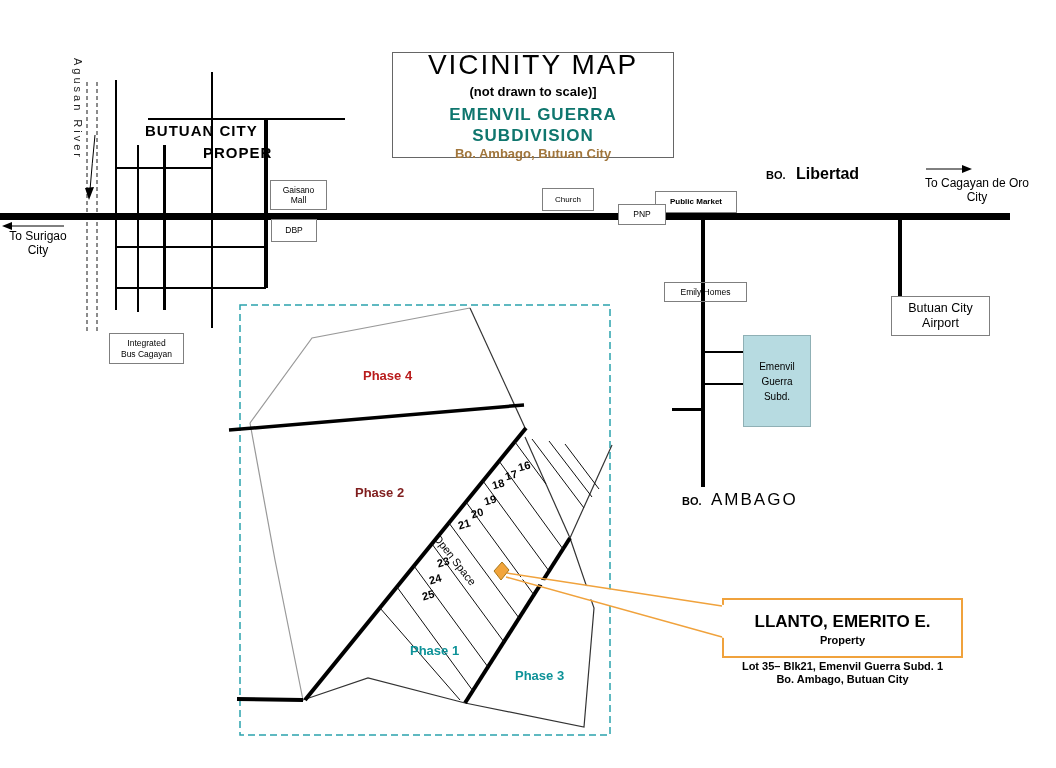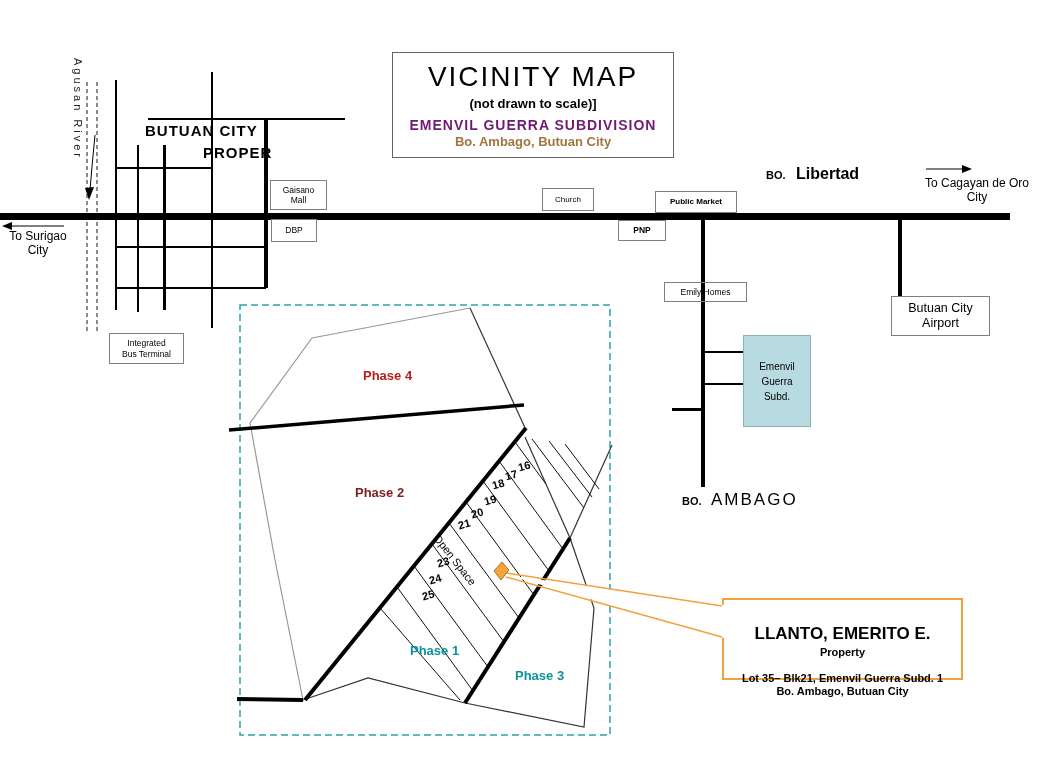--- a/index.html
+++ b/index.html
@@ -96,21 +96,21 @@
       <line x1="380" y1="608" x2="460" y2="700"></line>
       <line x1="532" y1="439" x2="584" y2="508"></line>
       <line x1="549" y1="441" x2="592" y2="497"></line>
       <line x1="565" y1="444" x2="599" y2="489"></line>
     </g>
   </svg>
 
   <div class="bx" style="left:392px;top:52px;width:280px;height:104px;border-color:#666;">
     <div style="font-size:28px;font-weight:normal;letter-spacing:2px;">VICINITY MAP</div>
     <div style="font-size:13px;margin-top:2px;font-weight:bold;">(not drawn to scale)]</div>
-    <div style="font-size:14px;font-weight:bold;color:#701a75;margin-top:6px;letter-spacing:1px;">EMENVIL GUERRA SUBDIVISION</div>
+    <div style="font-size:17px;font-weight:bold;color:#0f766e;margin-top:6px;letter-spacing:1px;">EMENVIL GUERRA SUBDIVISION</div>
     <div style="font-size:13px;font-weight:bold;color:#a1763c;">Bo. Ambago, Butuan City</div>
   </div>
 
   <div class="lbl vert" style="left:72px;top:58px;height:130px;">Agusan River</div>
   <div class="lbl" style="left:145px;top:122px;font-size:15px;font-weight:bold;letter-spacing:1px;">BUTUAN CITY</div>
   <div class="lbl" style="left:203px;top:144px;font-size:15px;font-weight:bold;letter-spacing:1px;">PROPER</div>
   <div class="lbl" style="left:0px;top:229px;width:76px;text-align:center;font-size:12px;white-space:normal;">
     <div>To Surigao</div>
     <div>City</div>
   </div>
@@ -133,58 +133,58 @@
   </div>
   <div class="bx" style="left:271px;top:219px;width:44px;height:21px;font-size:8.5px;">
     <div>DBP</div>
   </div>
   <div class="bx" style="left:542px;top:188px;width:50px;height:21px;font-size:8px;">
     <div>Church</div>
   </div>
   <div class="bx" style="left:655px;top:191px;width:80px;height:20px;font-size:8px;font-weight:bold;">
     <div>Public Market</div>
   </div>
-  <div class="bx" style="left:618px;top:220px;width:46px;height:19px;font-size:8.5px;font-weight:bold;">
+  <div class="bx" style="left:618px;top:204px;width:46px;height:19px;font-size:8.5px;font-weight:normal;">
     <div>PNP</div>
   </div>
   <div class="bx" style="left:664px;top:282px;width:81px;height:18px;font-size:8.5px;background:transparent;">
     <div>Emily Homes</div>
   </div>
   <div class="bx" style="left:743px;top:335px;width:66px;height:90px;font-size:10px;line-height:1.5;background:#b7dbe1;border-color:#8fb0b5;">
     <div>Emenvil</div>
     <div>Guerra</div>
     <div>Subd.</div>
   </div>
   <div class="bx" style="left:891px;top:296px;width:97px;height:38px;font-size:12.5px;">
     <div>Butuan City</div>
     <div>Airport</div>
   </div>
   <div class="bx" style="left:109px;top:333px;width:73px;height:29px;font-size:8.5px;">
     <div>Integrated</div>
-    <div>Bus Terminal</div>
+    <div>Bus Cagayan</div>
   </div>
 
   <div class="phase" style="left:363px;top:368px;color:#b91c1c;">Phase 4</div>
   <div class="phase" style="left:355px;top:485px;color:#7f1d1d;">Phase 2</div>
   <div class="phase" style="left:410px;top:643px;color:#0d9298;">Phase 1</div>
   <div class="phase" style="left:515px;top:668px;color:#0d9298;">Phase 3</div>
 
   <div class="lbl" style="left:441px;top:532px;font-size:11px;transform:rotate(52deg);transform-origin:left top;">Open Space</div>
 
   <span class="lot" style="left:518px;top:460px;">16</span>
   <span class="lot" style="left:505px;top:469px;">17</span>
   <span class="lot" style="left:492px;top:478px;">18</span>
   <span class="lot" style="left:484px;top:494px;">19</span>
   <span class="lot" style="left:471px;top:507px;">20</span>
   <span class="lot" style="left:458px;top:518px;">21</span>
   <span class="lot" style="left:437px;top:556px;">23</span>
   <span class="lot" style="left:429px;top:573px;">24</span>
   <span class="lot" style="left:422px;top:589px;">25</span>
 
-  <div class="bx" style="left:722px;top:598px;width:241px;height:82px;border:2px solid #f0a23c;justify-content:flex-start;padding-top:24px;box-sizing:border-box;">
+  <div class="bx" style="left:722px;top:598px;width:241px;height:60px;border:2px solid #f0a23c;justify-content:flex-start;padding-top:12px;box-sizing:border-box;">
     <div style="font-size:17px;font-weight:bold;">LLANTO, EMERITO E.</div>
     <div style="font-size:11px;font-weight:bold;margin-top:2px;">Property</div>
     <div style="font-size:11px;font-weight:bold;margin-top:12px;">Lot 35– Blk21,  Emenvil Guerra Subd. 1</div>
     <div style="font-size:11px;font-weight:bold;">Bo. Ambago, Butuan City</div>
   </div>
 
   <svg width="1056" height="768" style="pointer-events:none;">
     <polygon points="507,575 724,605 724,638" fill="#ffffff" stroke="none"></polygon>
     <g stroke="#f0a23c" stroke-width="1.5">
       <line x1="507" y1="573" x2="722" y2="606"></line>

